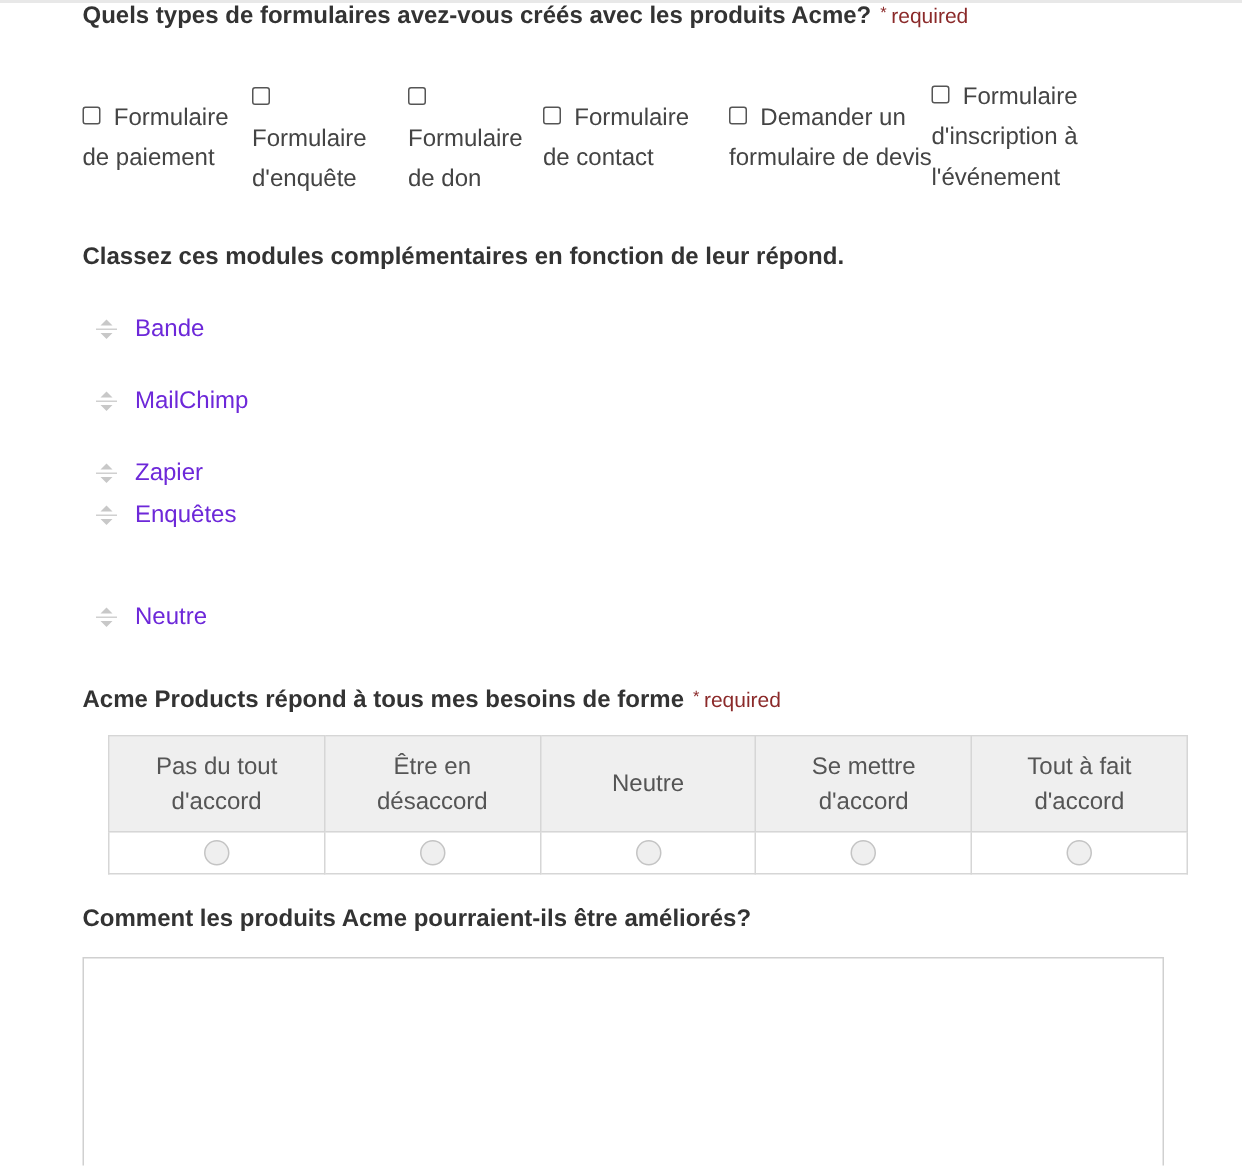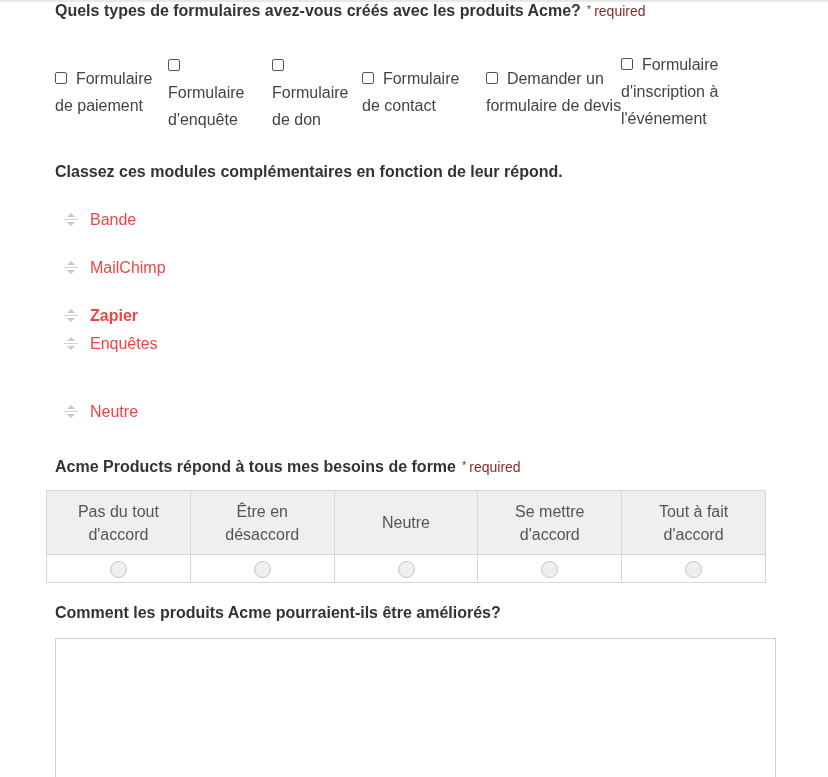--- a/index.html
+++ b/index.html
@@ -30,21 +30,21 @@
     position: absolute; font-size: 16px; color: #444; line-height: 27px;
   }
   .cb {
     display: inline-block; width: 12px; height: 12px;
     border: 1px solid #555; border-radius: 2px; background: #fff;
     vertical-align: middle; position: relative; top: -2px;
   }
 
   
   .rank-item {
-    position: absolute; left: 64px; font-size: 16px; color: #ef4444; height: 22px;
+    position: absolute; left: 64px; font-size: 16px; color: #6d28d9; height: 22px;
     display: flex; align-items: center; justify-content: center;
   }
   .rank-handle {
     width: 14px; height: 20px; position: relative; margin-right: 12px;
   }
   .rank-handle .up {
     position: absolute; left: 3px; top: 3px; width: 0; height: 0;
     border-left: 4px solid transparent; border-right: 4px solid transparent;
     border-bottom: 4px solid #c8c8c8;
   }
@@ -52,21 +52,21 @@
     position: absolute; left: 0; top: 9px; width: 14px; height: 1px; background: #d0d0d0;
   }
   .rank-handle .down {
     position: absolute; left: 3px; top: 12px; width: 0; height: 0;
     border-left: 4px solid transparent; border-right: 4px solid transparent;
     border-top: 4px solid #c8c8c8;
   }
 
   
   .likert {
-    position: absolute; left: 46px; top: 490px; width: 720px;
+    position: absolute; left: 72px; top: 490px; width: 720px;
     border-collapse: collapse;
   }
   .likert th {
     background: #efefef; border: 1px solid #d6d6d6;
     font-weight: normal; font-size: 16px; color: #555; line-height: 23px;
     height: 64px; width: 144px; text-align: center; padding: 0 6px;
   }
   .likert td {
     border: 1px solid #d6d6d6; height: 28px; text-align: center; background: #fff;
   }
@@ -134,21 +134,21 @@
   <span>Bande</span>
 </div>
 <div class="rank-item" style="top:257px;">
   <span class="rank-handle">
       <span class="up"></span>
       <span class="bar"></span>
       <span class="down"></span>
     </span>
   <span>MailChimp</span>
 </div>
-<div class="rank-item" style="top:305px;font-weight:bold;">
+<div class="rank-item" style="top:305px;">
   <span class="rank-handle">
       <span class="up"></span>
       <span class="bar"></span>
       <span class="down"></span>
     </span>
   <span>Zapier</span>
 </div>
 <div class="rank-item" style="top:333px;">
   <span class="rank-handle">
       <span class="up"></span>

